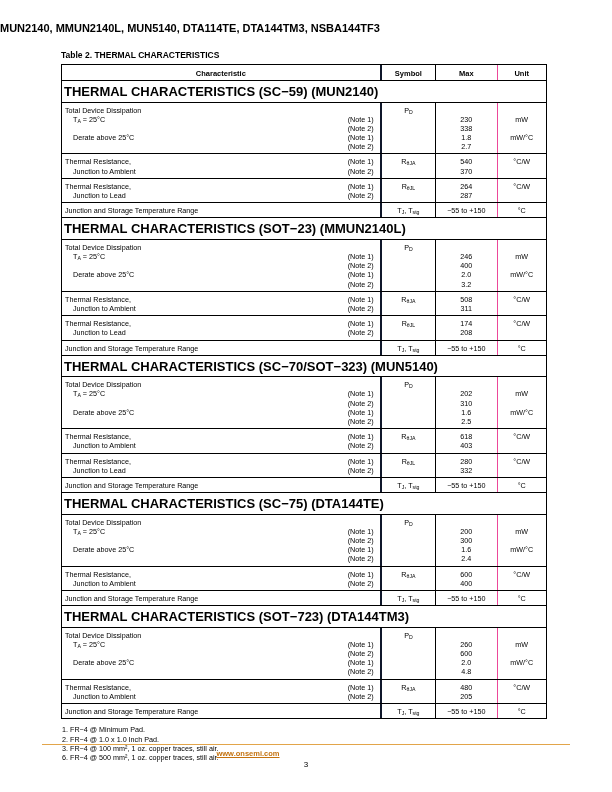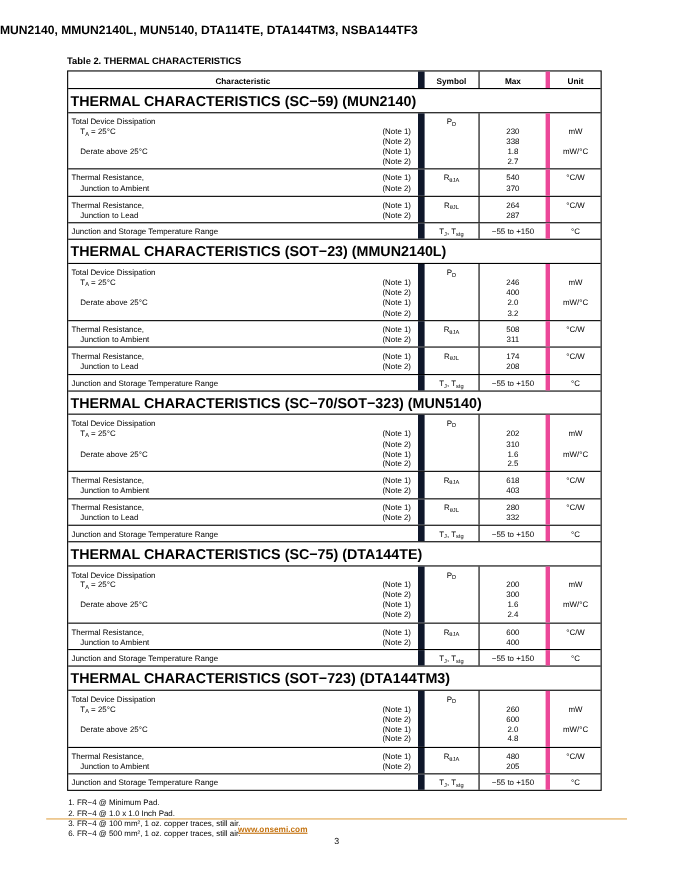--- a/index.html
+++ b/index.html
@@ -13,23 +13,23 @@
     position:absolute; top:22px; left:0; width:612px; text-align:left;
     font-size:11px; font-weight:bold;
   }
   .content { position:absolute; top:50px; left:61px; width:486px; }
   .table-caption { font-size:8.5px; font-weight:bold; margin-bottom:4px; }
   #table-root { border:1px solid #000; }
   #table-root > :last-child { border-bottom:none; }
   .trow { display:flex; border-bottom:1px solid #000; }
   .cell { padding:3px 0 2px 0; }
   .col0 { width:321px; }
-  .col1 { width:56px; border-left:6px solid #0f172a; }
+  .col1 { width:56px; border-left:2px solid #0f172a; }
   .col2 { width:62px; border-left:1px solid #000; }
-  .col3 { width:50px; border-left:4px solid #ec4899; }
+  .col3 { width:50px; border-left:1px solid #ec4899; }
   .thead .cell {
     font-size:7.5px; font-weight:bold; text-align:center;
     padding:3.5px 0 2.5px 0;
   }
   .section-heading {
     border-bottom:1px solid #000; font-size:13px; font-weight:bold;
     padding:3px 2px 2.5px 2px;
   }
   .line { height:9.2px; line-height:9.2px; font-size:7.2px; white-space:nowrap; }
   .center { text-align:center; }

